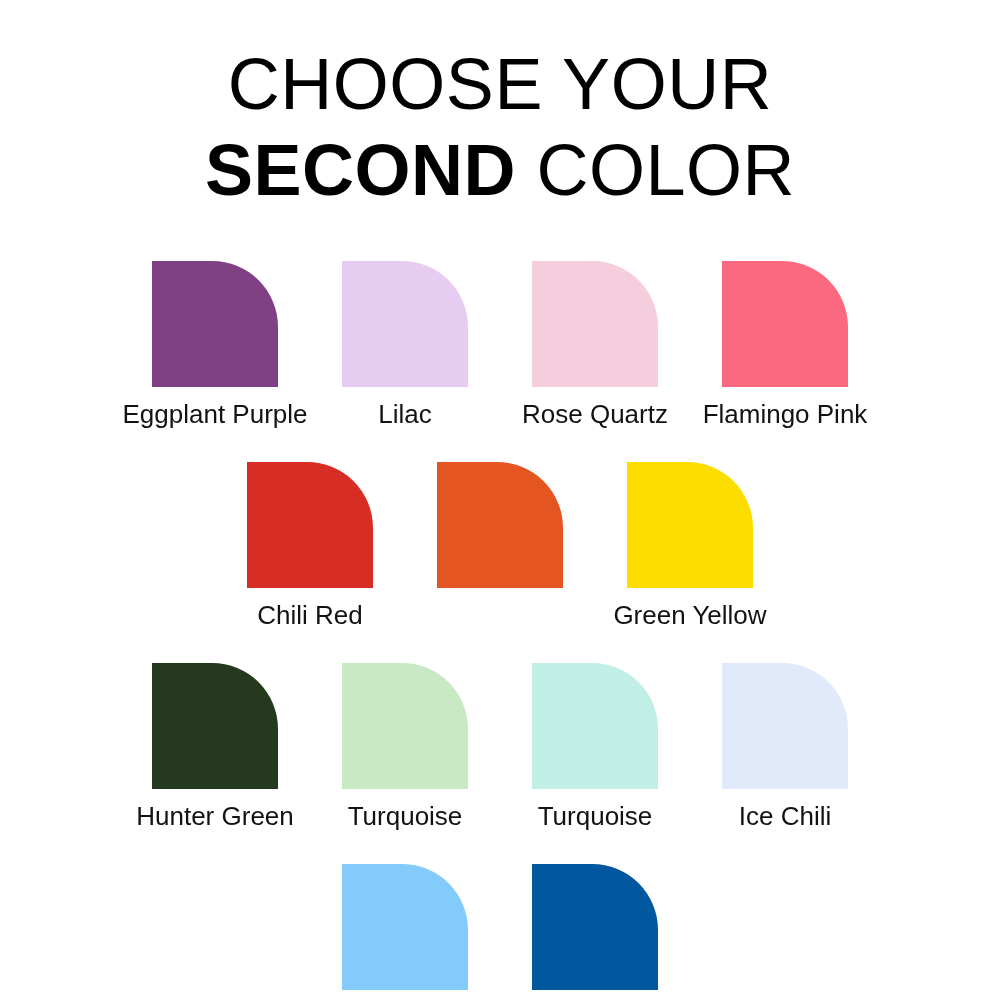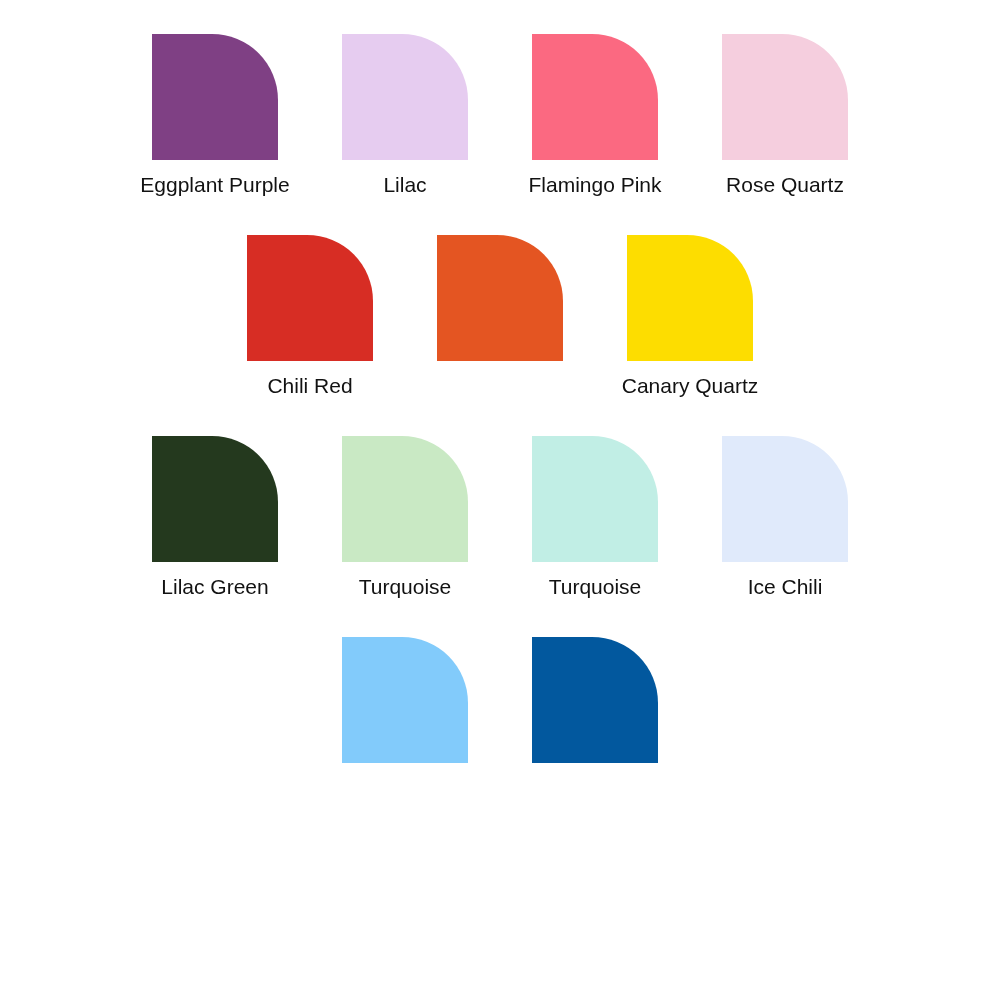--- a/index.html
+++ b/index.html
@@ -78,83 +78,89 @@
     height: 126px;
     border-top-left-radius: 0;
     border-top-right-radius: 66px;
     border-bottom-right-radius: 0;
     border-bottom-left-radius: 0;
     display: block;
   }
 
   .swatch-label {
     margin-top: 13px;
-    font-size: 21px;
+    font-size: 26px;
     font-weight: 400;
     color: #121212;
     text-align: center;
     white-space: nowrap;
     line-height: 1.1;
     height: 26px;
   }
 
   .row-gap {
     height: 36px;
     width: 100%;
   }
 </style>
 </head>
 <body style="background-color: rgb(255, 255, 255);">
 
 <div class="page">
 
+  <h1 class="heading">
+    <span class="heading-line heading-line-1">CHOOSE YOUR</span>
+    <span class="heading-line heading-line-2">
+      <span class="heading-strong">SECOND</span><span> COLOR</span>
+    </span>
+  </h1>
 
   <div class="swatch-grid">
 
     <div class="swatch-row">
       <div class="swatch-cell">
         <span class="swatch-chip" style="background-color: rgb(127, 64, 132);"></span>
         <span class="swatch-label">Eggplant Purple</span>
       </div>
       <div class="swatch-cell">
         <span class="swatch-chip" style="background-color: rgb(230, 204, 240);"></span>
         <span class="swatch-label">Lilac</span>
       </div>
       <div class="swatch-cell">
+        <span class="swatch-chip" style="background-color: rgb(245, 206, 222);"></span>
+        <span class="swatch-label">Rose Quartz</span>
+      </div>
+      <div class="swatch-cell">
         <span class="swatch-chip" style="background-color: rgb(251, 105, 129);"></span>
         <span class="swatch-label">Flamingo Pink</span>
-      </div>
-      <div class="swatch-cell">
-        <span class="swatch-chip" style="background-color: rgb(245, 206, 222);"></span>
-        <span class="swatch-label">Rose Quartz</span>
       </div>
     </div>
 
     <div class="row-gap"></div>
 
     <div class="swatch-row">
       <div class="swatch-cell">
         <span class="swatch-chip" style="background-color: rgb(215, 45, 36);"></span>
         <span class="swatch-label">Chili Red</span>
       </div>
       <div class="swatch-cell">
         <span class="swatch-chip" style="background-color: rgb(228, 85, 34);"></span>
       </div>
       <div class="swatch-cell">
         <span class="swatch-chip" style="background-color: rgb(253, 221, 0);"></span>
-        <span class="swatch-label">Canary Quartz</span>
+        <span class="swatch-label">Green Yellow</span>
       </div>
     </div>
 
     <div class="row-gap"></div>
 
     <div class="swatch-row">
       <div class="swatch-cell">
         <span class="swatch-chip" style="background-color: rgb(36, 57, 30);"></span>
-        <span class="swatch-label">Lilac Green</span>
+        <span class="swatch-label">Hunter Green</span>
       </div>
       <div class="swatch-cell">
         <span class="swatch-chip" style="background-color: rgb(201, 233, 196);"></span>
         <span class="swatch-label">Turquoise</span>
       </div>
       <div class="swatch-cell">
         <span class="swatch-chip" style="background-color: rgb(193, 238, 229);"></span>
         <span class="swatch-label">Turquoise</span>
       </div>
       <div class="swatch-cell">

